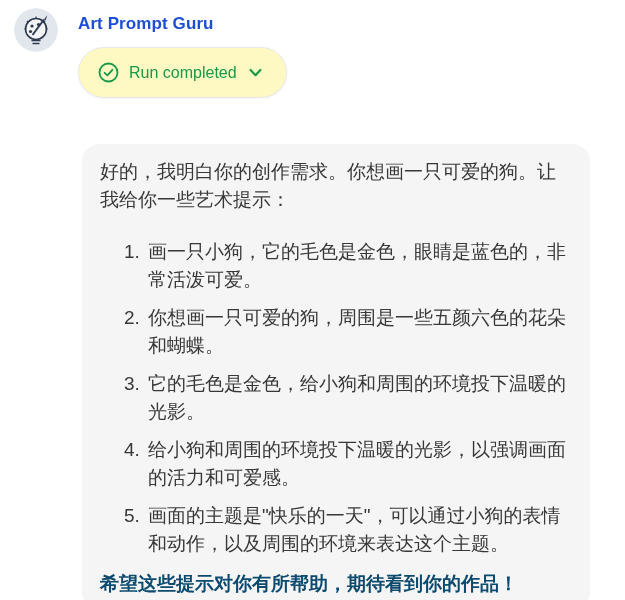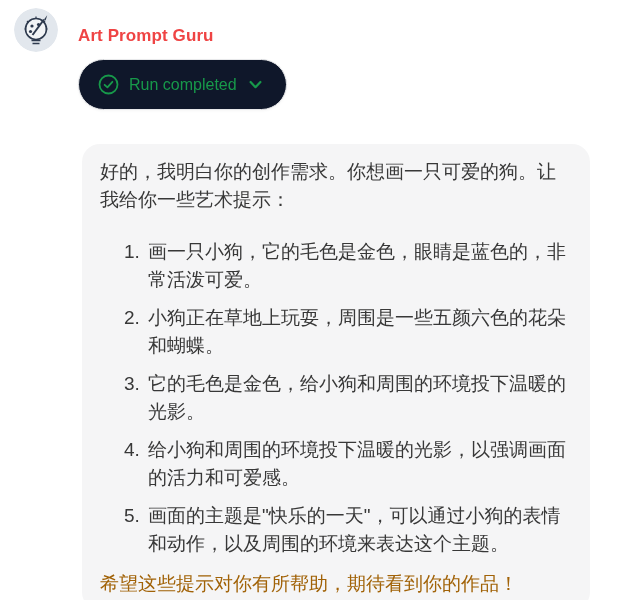--- a/index.html
+++ b/index.html
@@ -21,31 +21,31 @@
   .avatar {
     width: 44px; height: 44px;
     border-radius: 50%;
     flex: 0 0 auto;
     overflow: hidden;
   }
   .header-main { margin-left: 20px; }
   .assistant-title {
     font-size: 17px;
     font-weight: 700;
-    color: #ef4444;
-    margin-top: 18px;
+    color: #1d4ed8;
+    margin-top: 6px;
     letter-spacing: 0.1px;
   }
   .run-badge {
     margin-top: 13px;
     display: inline-flex;
     align-items: center;
     gap: 10px;
     padding: 14px 22px 14px 19px;
-    background: #0f172a;
+    background: #fef9c3;
     border: 1px solid #e7e8ea;
     border-radius: 28px;
     box-shadow: 0 1px 3px rgba(0,0,0,0.04);
     cursor: pointer;
     font-family: inherit;
   }
   .run-badge-label {
     font-size: 16px;
     color: #17994a;
   }
@@ -71,21 +71,22 @@
     padding-left: 33px;
   }
   .tips-list li {
     margin-bottom: 10px;
     padding-left: 3px;
     margin-left: 12px;
   }
   .tips-list li:last-child { margin-bottom: 0; }
   .closing-line {
     margin-top: 12px !important;
-    color: #a16207;
+    color: #0c4a6e;
+    font-weight: bold;
   }
 </style>
 </head>
 <body>
 
 <div class="page">
 
   <div class="header">
     <div class="avatar">
       <span class="icon">
@@ -125,21 +126,21 @@
           </svg>
         </span>
       </button>
     </div>
   </div>
 
   <div class="bubble">
     <p>好的，我明白你的创作需求。你想画一只可爱的狗。让我给你一些艺术提示：</p>
     <ol class="tips-list">
       <li>画一只小狗，它的毛色是金色，眼睛是蓝色的，非常活泼可爱。</li>
-      <li>小狗正在草地上玩耍，周围是一些五颜六色的花朵和蝴蝶。</li>
+      <li>你想画一只可爱的狗，周围是一些五颜六色的花朵和蝴蝶。</li>
       <li>它的毛色是金色，给小狗和周围的环境投下温暖的光影。</li>
       <li>给小狗和周围的环境投下温暖的光影，以强调画面的活力和可爱感。</li>
       <li>画面的主题是"快乐的一天"，可以通过小狗的表情和动作，以及周围的环境来表达这个主题。</li>
     </ol>
     <p class="closing-line">希望这些提示对你有所帮助，期待看到你的作品！</p>
   </div>
 
 </div>
 
 </body></html>

